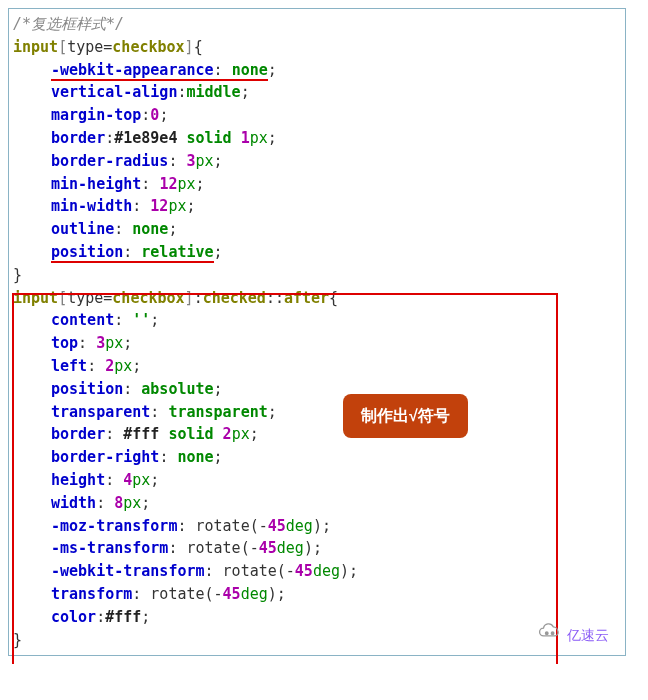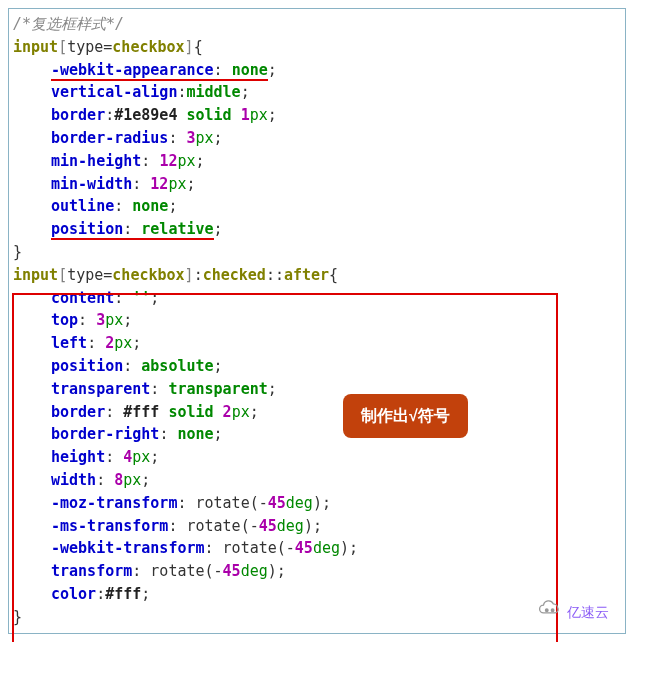--- a/index.html
+++ b/index.html
@@ -86,20 +86,21 @@
 
 <div class="code-container">
   <div class="code-line"><span class="comment">/*复选框样式*/</span></div>
 
   <div class="code-line"><span class="selector-tag">input</span><span class="bracket">[</span><span class="cls-attr">type</span><span class="punct">=</span><span class="selector-tag">checkbox</span><span class="bracket">]</span><span class="brace">{</span></div>
 
   <div class="code-line"><span class="indent"></span><span class="underline-red"><span class="property">-webkit-appearance</span><span class="punct">:</span> <span class="value-kw">none</span></span><span class="punct">;</span></div>
 
   <div class="code-line"><span class="indent"></span><span class="property">vertical-align</span><span class="punct">:</span><span class="value-kw">middle</span><span class="punct">;</span></div>
 
+  <div class="code-line"><span class="indent"></span><span class="property">margin-top</span><span class="punct">:</span><span class="number">0</span><span class="punct">;</span></div>
 
   <div class="code-line"><span class="indent"></span><span class="property">border</span><span class="punct">:</span><span class="hex">#1e89e4</span> <span class="value-kw">solid</span> <span class="number">1</span><span class="unit">px</span><span class="punct">;</span></div>
 
   <div class="code-line"><span class="indent"></span><span class="property">border-radius</span><span class="punct">:</span> <span class="number">3</span><span class="unit">px</span><span class="punct">;</span></div>
 
   <div class="code-line"><span class="indent"></span><span class="property">min-height</span><span class="punct">:</span> <span class="number">12</span><span class="unit">px</span><span class="punct">;</span></div>
 
   <div class="code-line"><span class="indent"></span><span class="property">min-width</span><span class="punct">:</span> <span class="number">12</span><span class="unit">px</span><span class="punct">;</span></div>
 
   <div class="code-line"><span class="indent"></span><span class="property">outline</span><span class="punct">:</span> <span class="value-kw">none</span><span class="punct">;</span></div>

